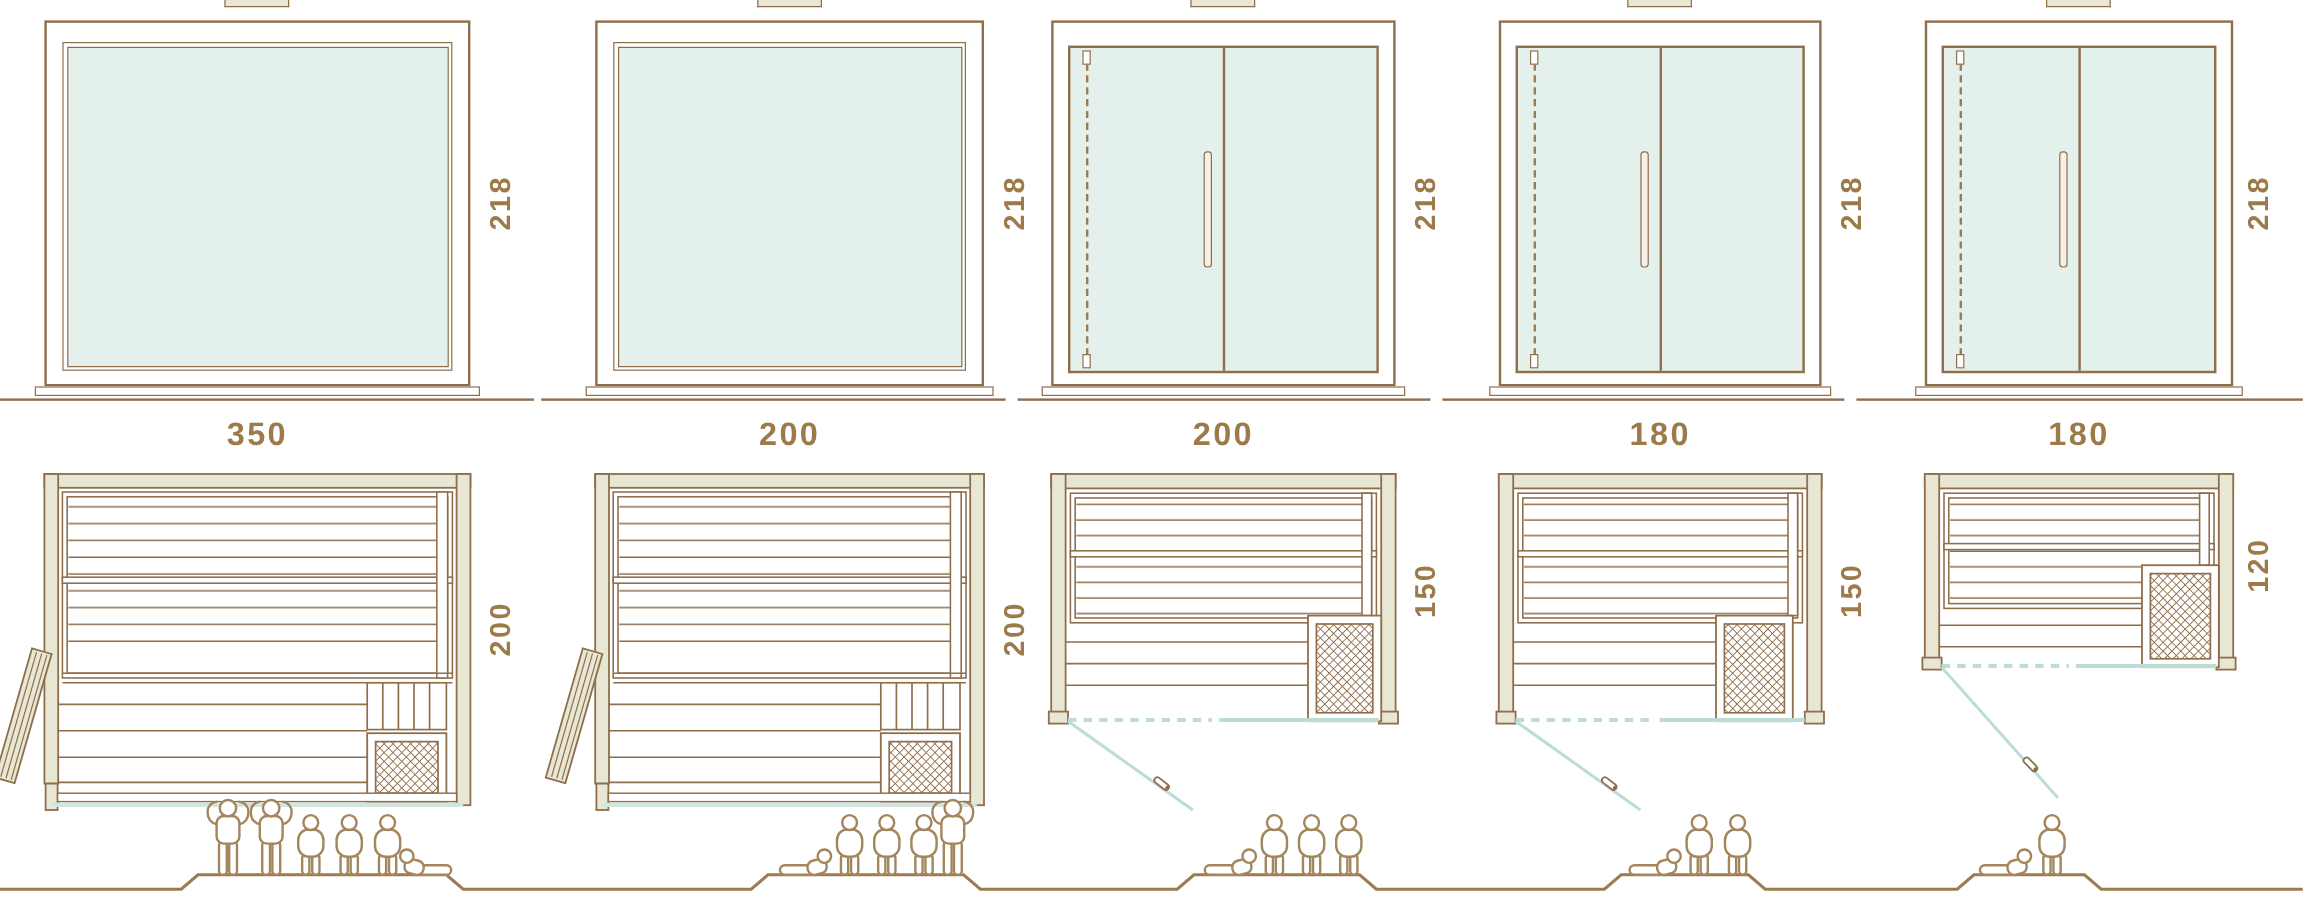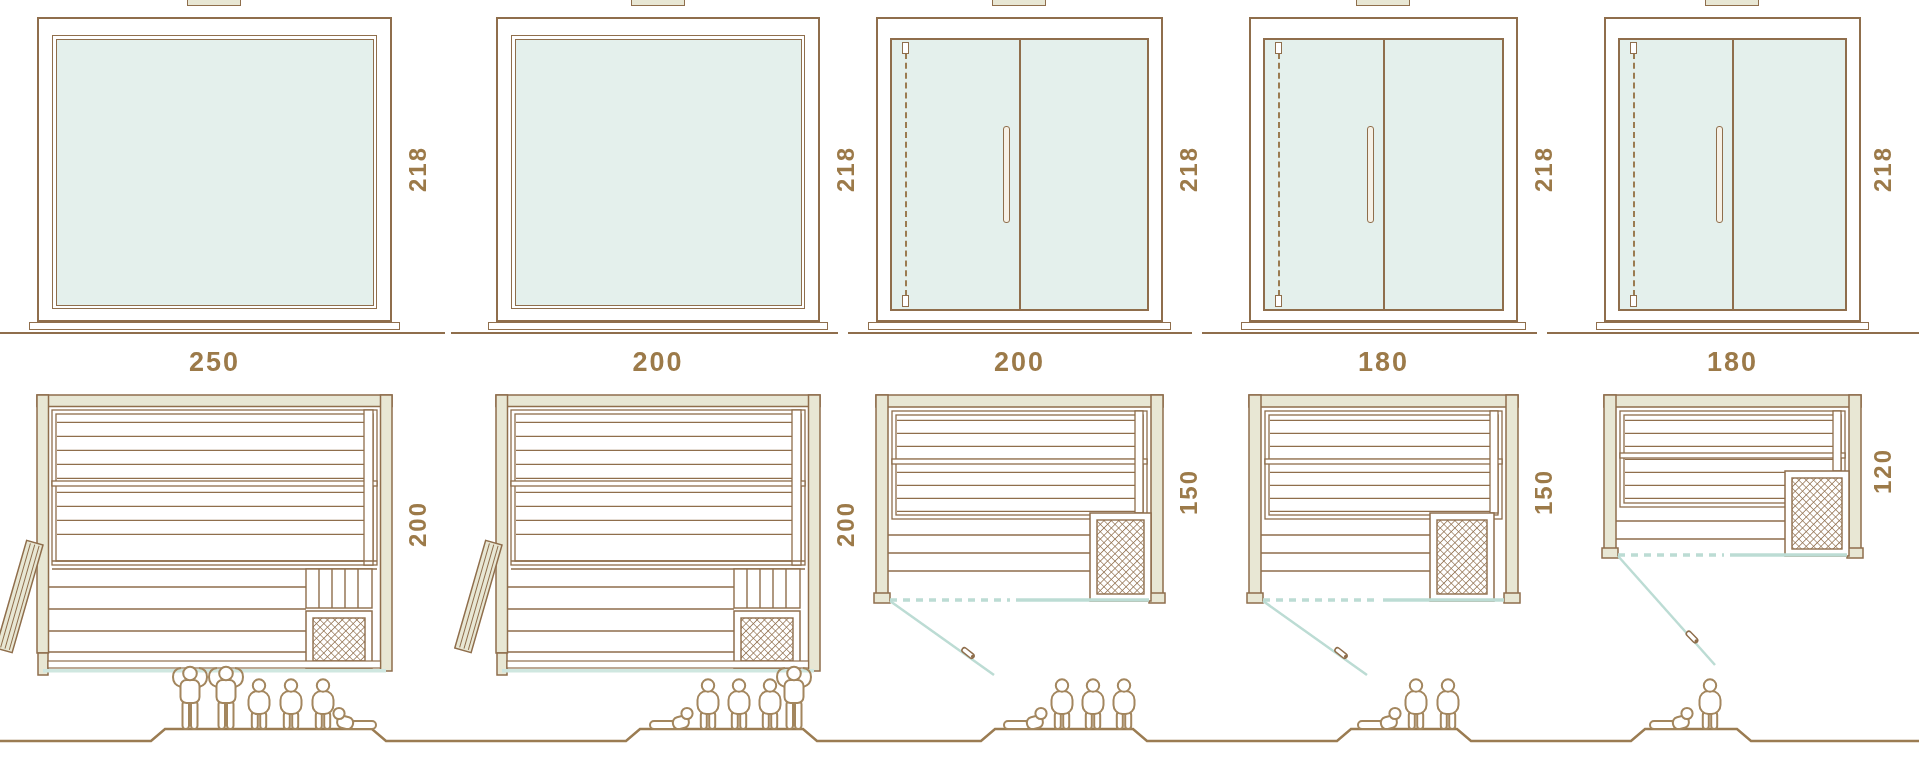--- a/index.html
+++ b/index.html
@@ -68,21 +68,21 @@
   <section>
     <div class="tab" style="left:187px"></div>
     <div class="elev" style="left:37px;width:355px">
       <div class="gouter" style="left:13px;right:13px;top:16px;bottom:11px">
         <div class="gfill"></div>
       </div>
     </div>
     <div class="sill" style="left:29px;width:371px"></div>
     <div class="bline" style="left:0;width:445px"></div>
     <div class="vlabel" style="left:378px;top:157px">218</div>
-    <div class="wlabel" style="left:37px;width:355px">250</div>
+    <div class="wlabel" style="left:37px;width:355px">350</div>
     <div class="vlabel" style="left:378px;top:512px">200</div>
 
     <svg class="plan" style="left:37px" width="355" height="280" viewBox="0 0 355 280">
       <g fill="#e8e7d4" stroke="#8f6e4c" stroke-width="1.5">
         <rect x="0" y="0" width="355" height="11.5"></rect>
         <rect x="0" y="0" width="11.5" height="258"></rect>
         <rect x="343.5" y="0" width="11.5" height="276"></rect>
         <rect x="1" y="258" width="10" height="22"></rect>
       </g>
       <g fill="none" stroke="#8f6e4c" stroke-width="1.3">

